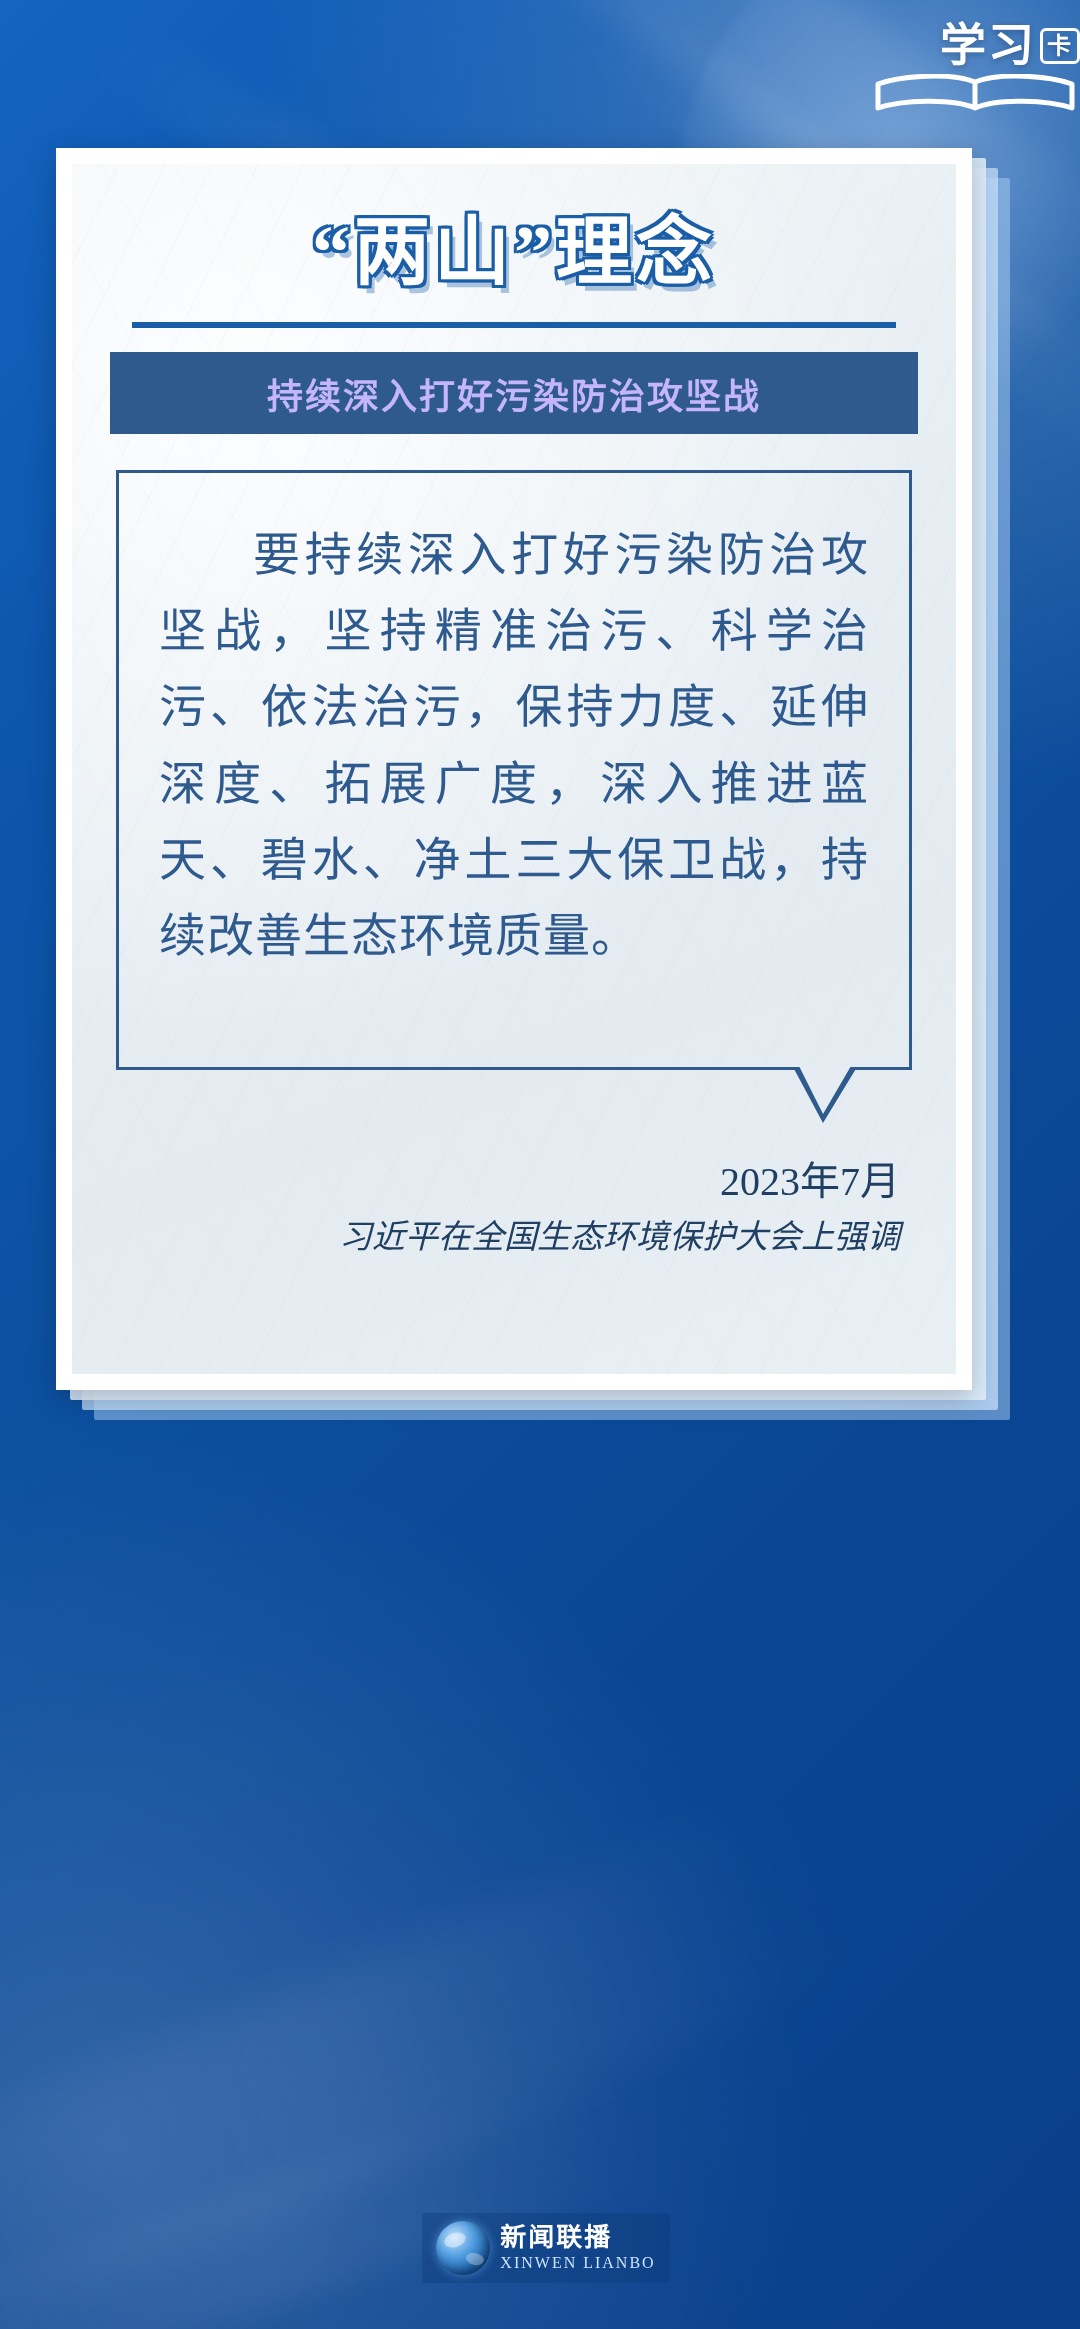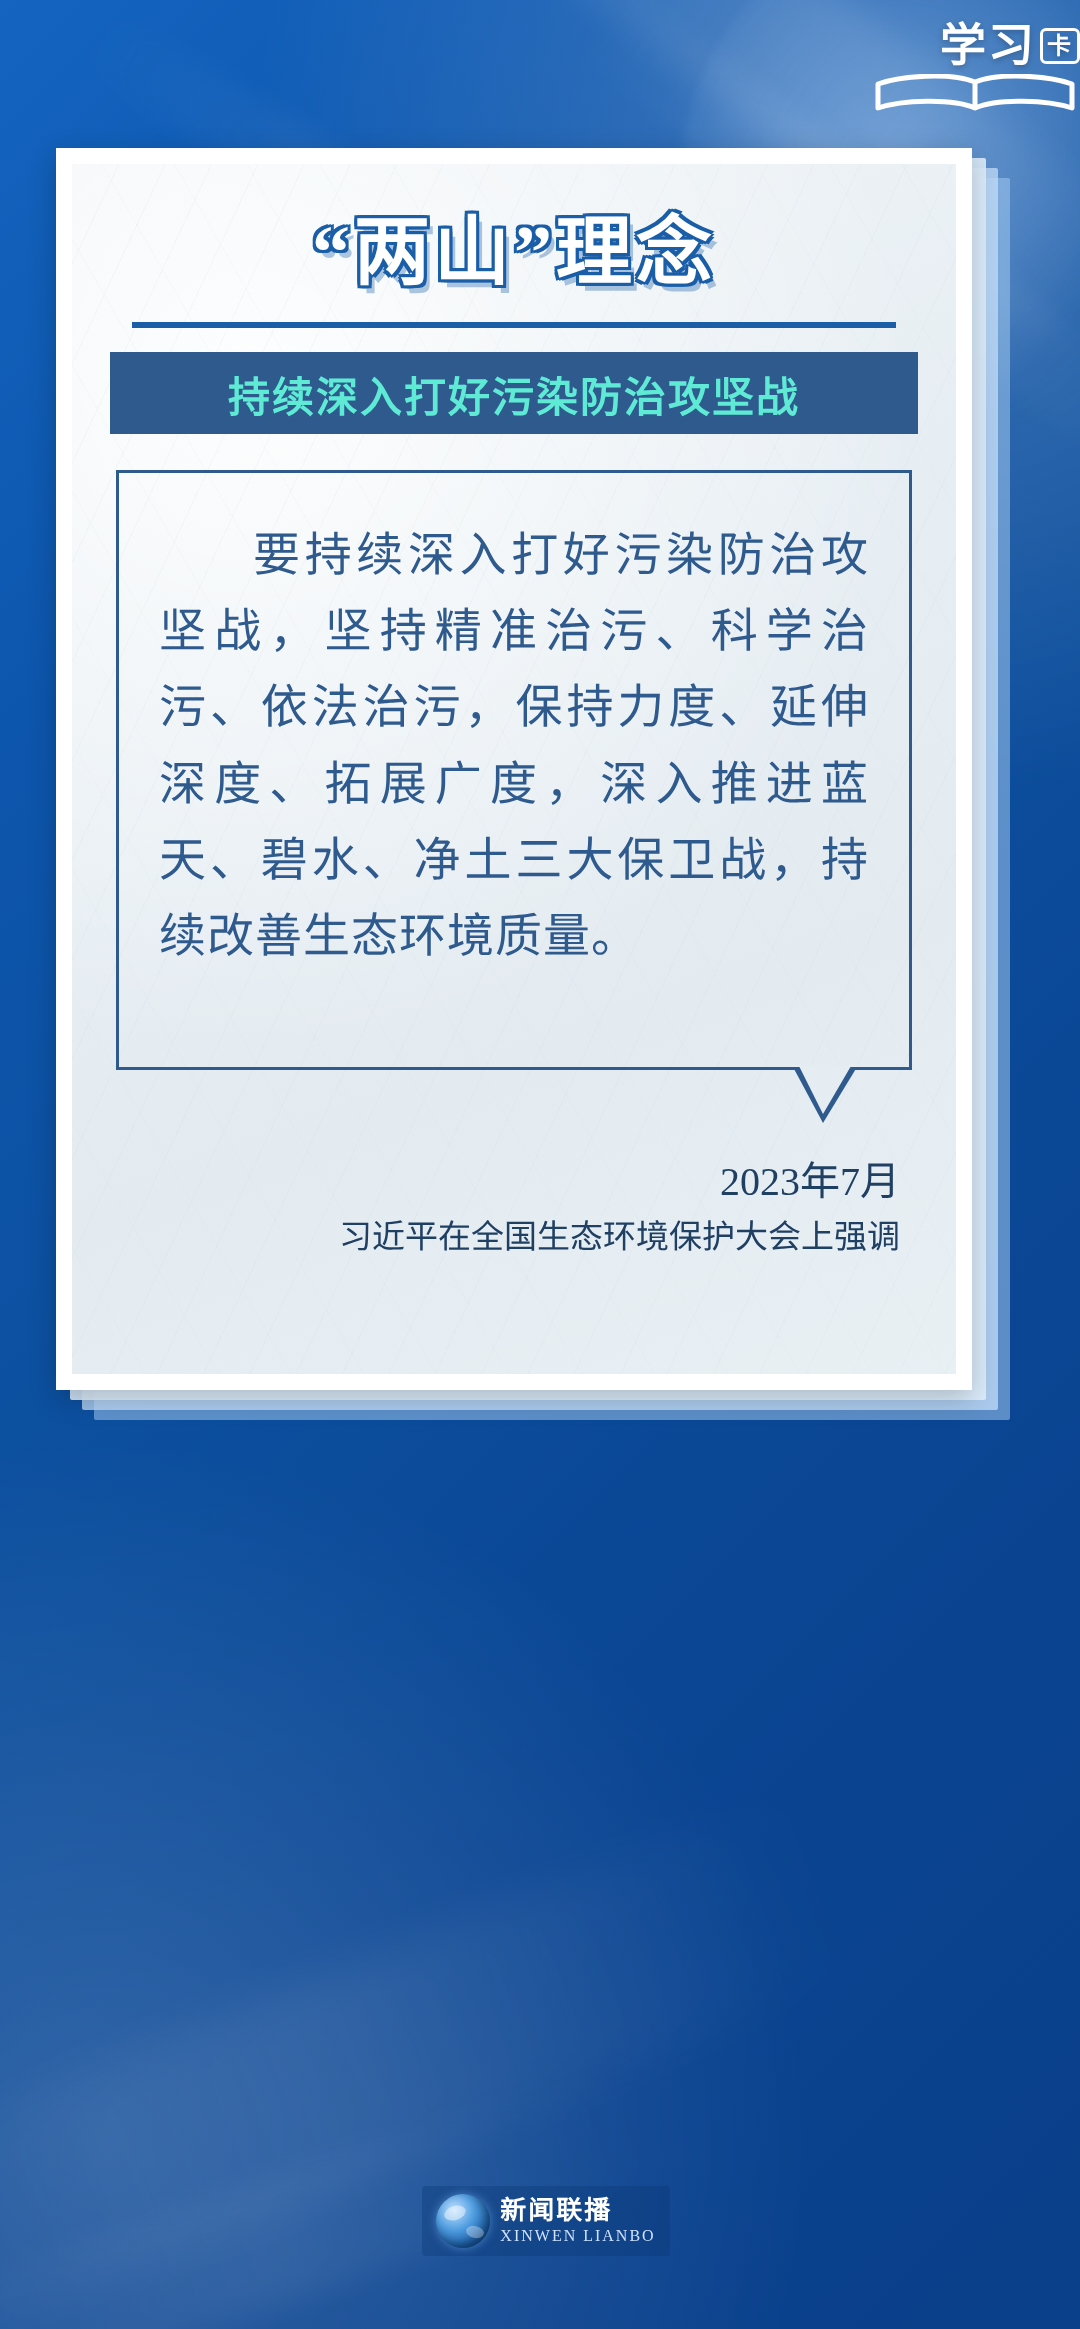--- a/index.html
+++ b/index.html
@@ -164,24 +164,24 @@
     position: relative;
     margin: 24px 38px 0 38px;
     background: #2e5a8e;
     height: 82px;
     display: flex;
     align-items: center;
     justify-content: center;
     z-index: 2;
   }
   #subtitle-bar .txt {
-    color: #5eead4;
+    color: #c4b5fd;
     font-family: "Liberation Serif", serif;
     font-weight: 700;
-    font-size: 42px;
+    font-size: 36px;
     letter-spacing: 2px;
     white-space: nowrap;
   }
 
   
   #quote-wrap {
     position: relative;
     margin: 36px 44px 0 44px;
     z-index: 2;
   }
@@ -222,26 +222,26 @@
   
   #attribution {
     position: relative;
     margin: 82px 56px 0 0;
     text-align: right;
     font-family: "Liberation Serif", serif;
     color: #1f3f63;
     z-index: 2;
   }
   #attribution .date { font-size: 40px; line-height: 1.5; }
-  #attribution .source { font-size: 33px; line-height: 1.55; }
+  #attribution .source { font-size: 33px; line-height: 1.55; font-style: italic; }
 
   
   #footer {
     position: absolute;
-    left: 0; right: 0; bottom: 73px;
+    left: 0; right: 0; bottom: 46px;
     display: flex;
     align-items: center;
     justify-content: center;
     padding-left: 12px;
   }
   #footer .brand {
     display: flex;
     align-items: center;
     gap: 10px;
     background: rgba(10,55,115,0.35);

